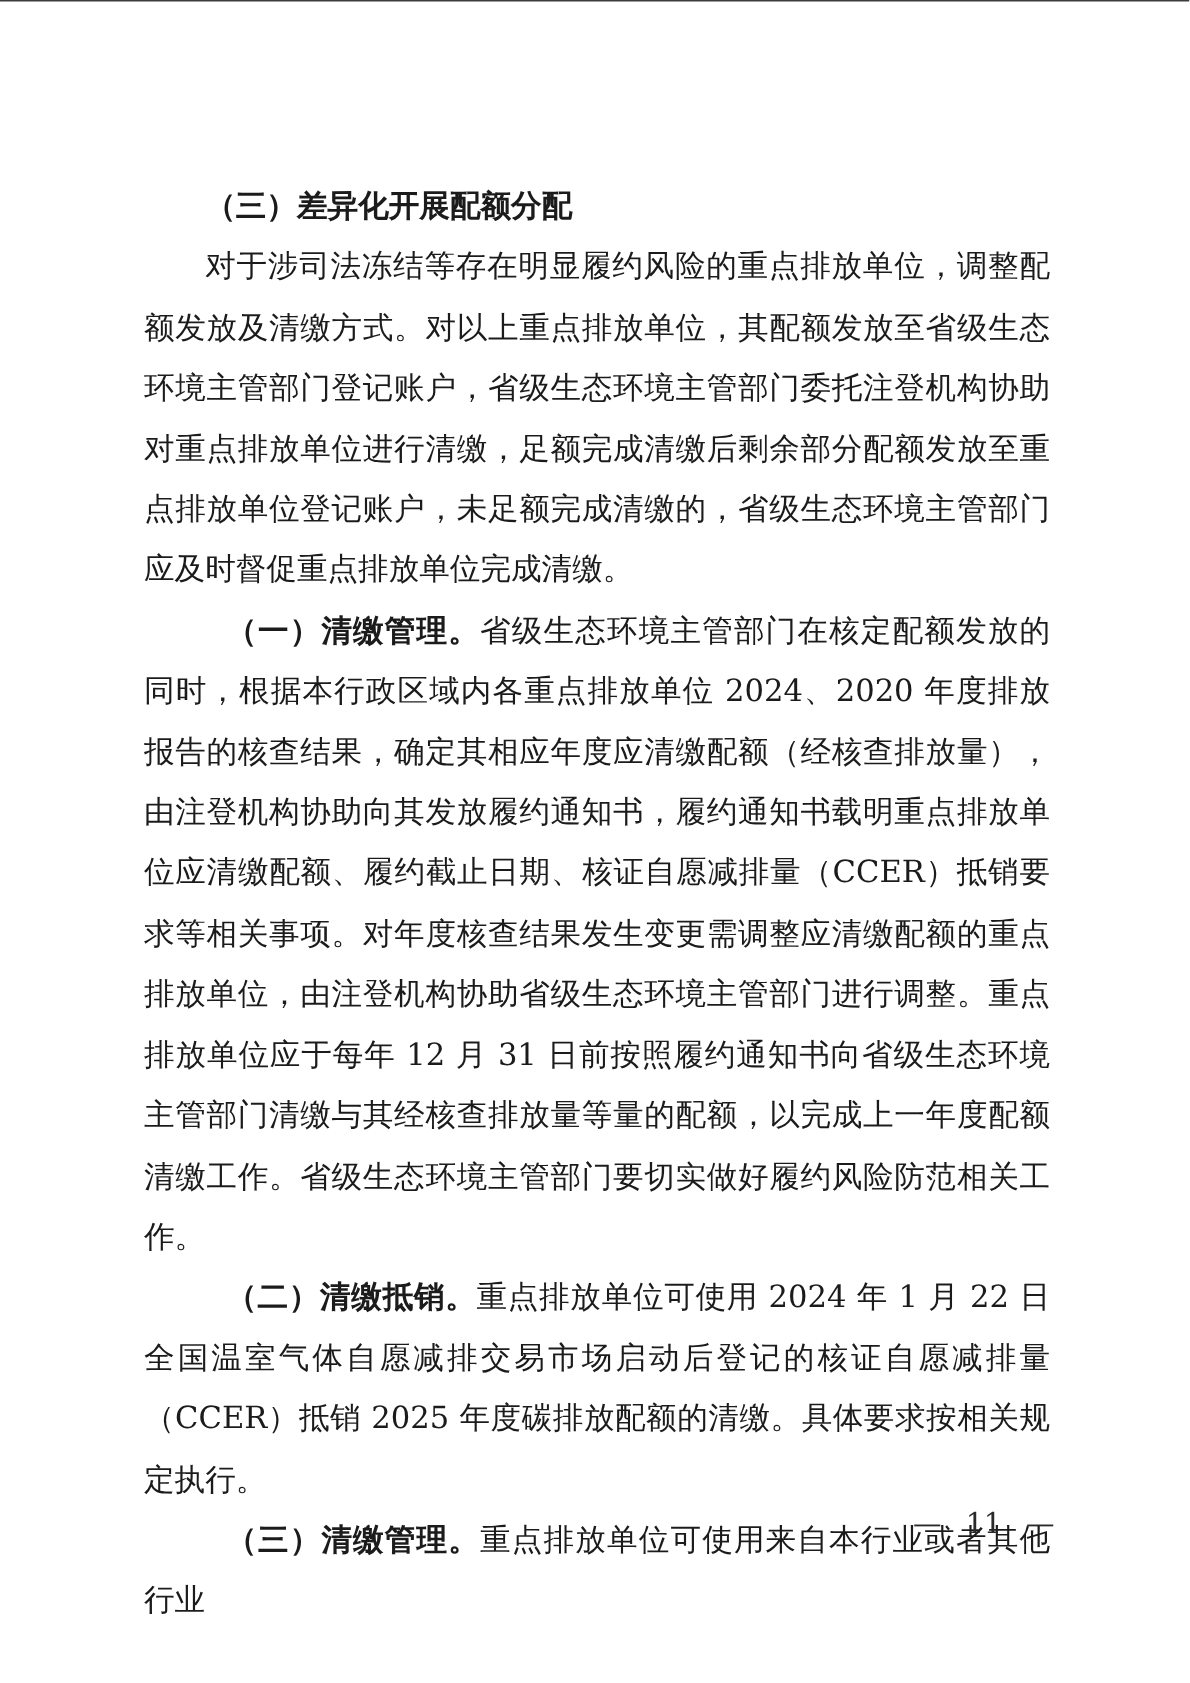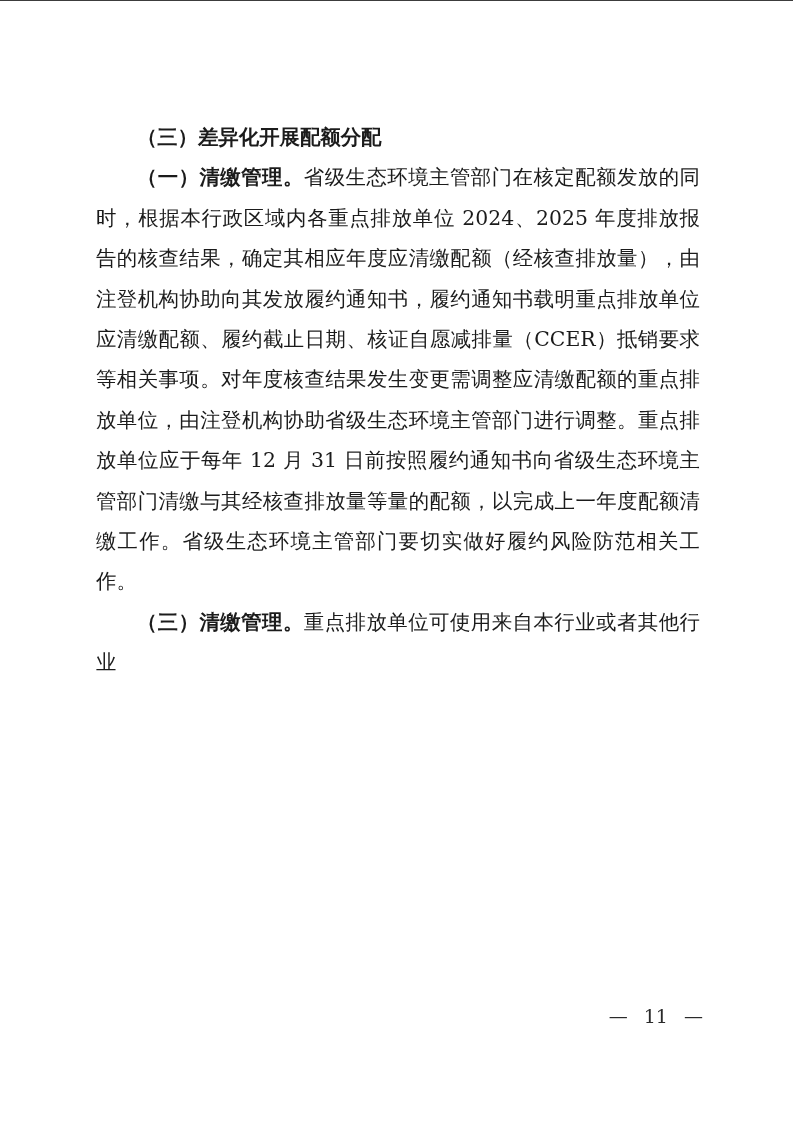--- a/index.html
+++ b/index.html
@@ -43,20 +43,21 @@
     font-family: "DejaVu Sans", "Liberation Sans", sans-serif;
     font-weight: bold;
     text-indent: 2em;
     font-size: 20.4px;
   }
   .para {
     text-indent: 2em;
   }
   .lead {
     font-weight: bold;
+    margin-left: 14px;
   }
   .pageno {
     position: absolute;
     top: 1000px;
     right: 90px;
     font-size: 19px;
     line-height: 30px;
     word-spacing: 10px;
     color: #2a2a2a;
     font-family: "DejaVu Serif", "Liberation Serif", serif;
@@ -64,23 +65,25 @@
   }
 </style>
 </head>
 <body>
 
 <div class="page">
   <div class="content">
 
     <h3 class="h-kai">（三）差异化开展配额分配</h3>
 
+    <p class="para">对于涉司法冻结等存在明显履约风险的重点排放单位，调整配额发放及清缴方式。对以上重点排放单位，其配额发放至省级生态环境主管部门登记账户，省级生态环境主管部门委托注登机构协助对重点排放单位进行清缴，足额完成清缴后剩余部分配额发放至重点排放单位登记账户，未足额完成清缴的，省级生态环境主管部门应及时督促重点排放单位完成清缴。</p>
 
 
-    <p class="para"><span class="lead">（一）清缴管理。</span><span>省级生态环境主管部门在核定配额发放的同时，根据本行政区域内各重点排放单位 2024、2025 年度排放报告的核查结果，确定其相应年度应清缴配额（经核查排放量），由注登机构协助向其发放履约通知书，履约通知书载明重点排放单位应清缴配额、履约截止日期、核证自愿减排量（CCER）抵销要求等相关事项。对年度核查结果发生变更需调整应清缴配额的重点排放单位，由注登机构协助省级生态环境主管部门进行调整。重点排放单位应于每年 12 月 31 日前按照履约通知书向省级生态环境主管部门清缴与其经核查排放量等量的配额，以完成上一年度配额清缴工作。省级生态环境主管部门要切实做好履约风险防范相关工作。</span></p>
+    <p class="para"><span class="lead">（一）清缴管理。</span><span>省级生态环境主管部门在核定配额发放的同时，根据本行政区域内各重点排放单位 2024、2020 年度排放报告的核查结果，确定其相应年度应清缴配额（经核查排放量），由注登机构协助向其发放履约通知书，履约通知书载明重点排放单位应清缴配额、履约截止日期、核证自愿减排量（CCER）抵销要求等相关事项。对年度核查结果发生变更需调整应清缴配额的重点排放单位，由注登机构协助省级生态环境主管部门进行调整。重点排放单位应于每年 12 月 31 日前按照履约通知书向省级生态环境主管部门清缴与其经核查排放量等量的配额，以完成上一年度配额清缴工作。省级生态环境主管部门要切实做好履约风险防范相关工作。</span></p>
 
+    <p class="para"><span class="lead">（二）清缴抵销。</span><span>重点排放单位可使用 2024 年 1 月 22 日全国温室气体自愿减排交易市场启动后登记的核证自愿减排量（CCER）抵销 2025 年度碳排放配额的清缴。具体要求按相关规定执行。</span></p>
 
     <p class="para"><span class="lead">（三）清缴管理。</span><span>重点排放单位可使用来自本行业或者其他行业</span></p>
 
   </div>
 
   <div class="pageno">— 11 —</div>
 </div>
 
 </body></html>

